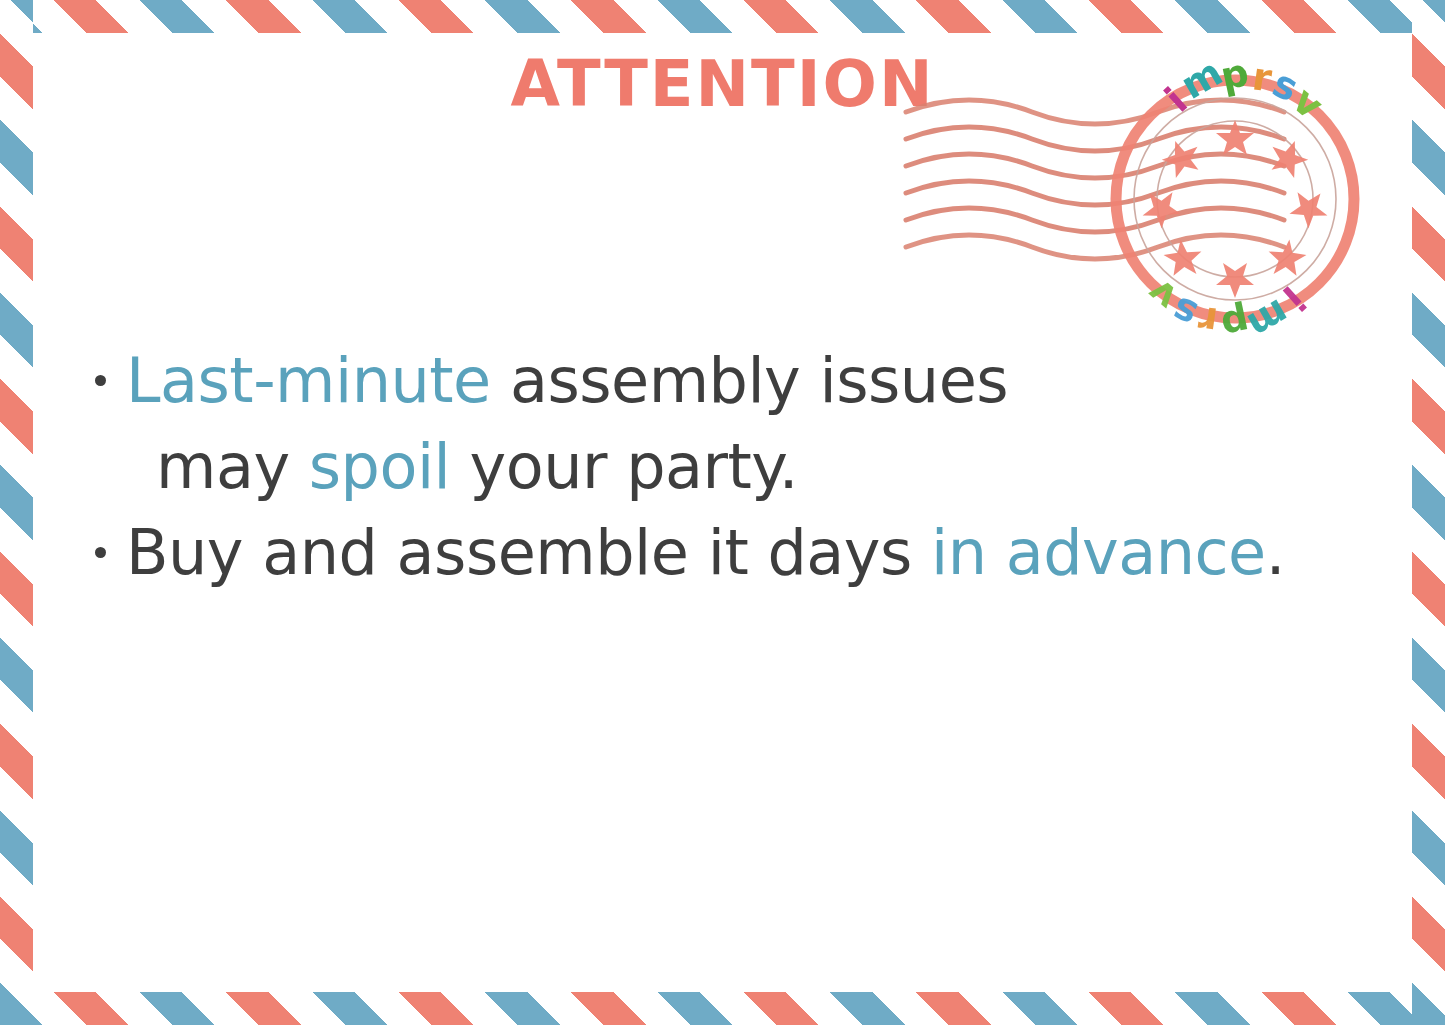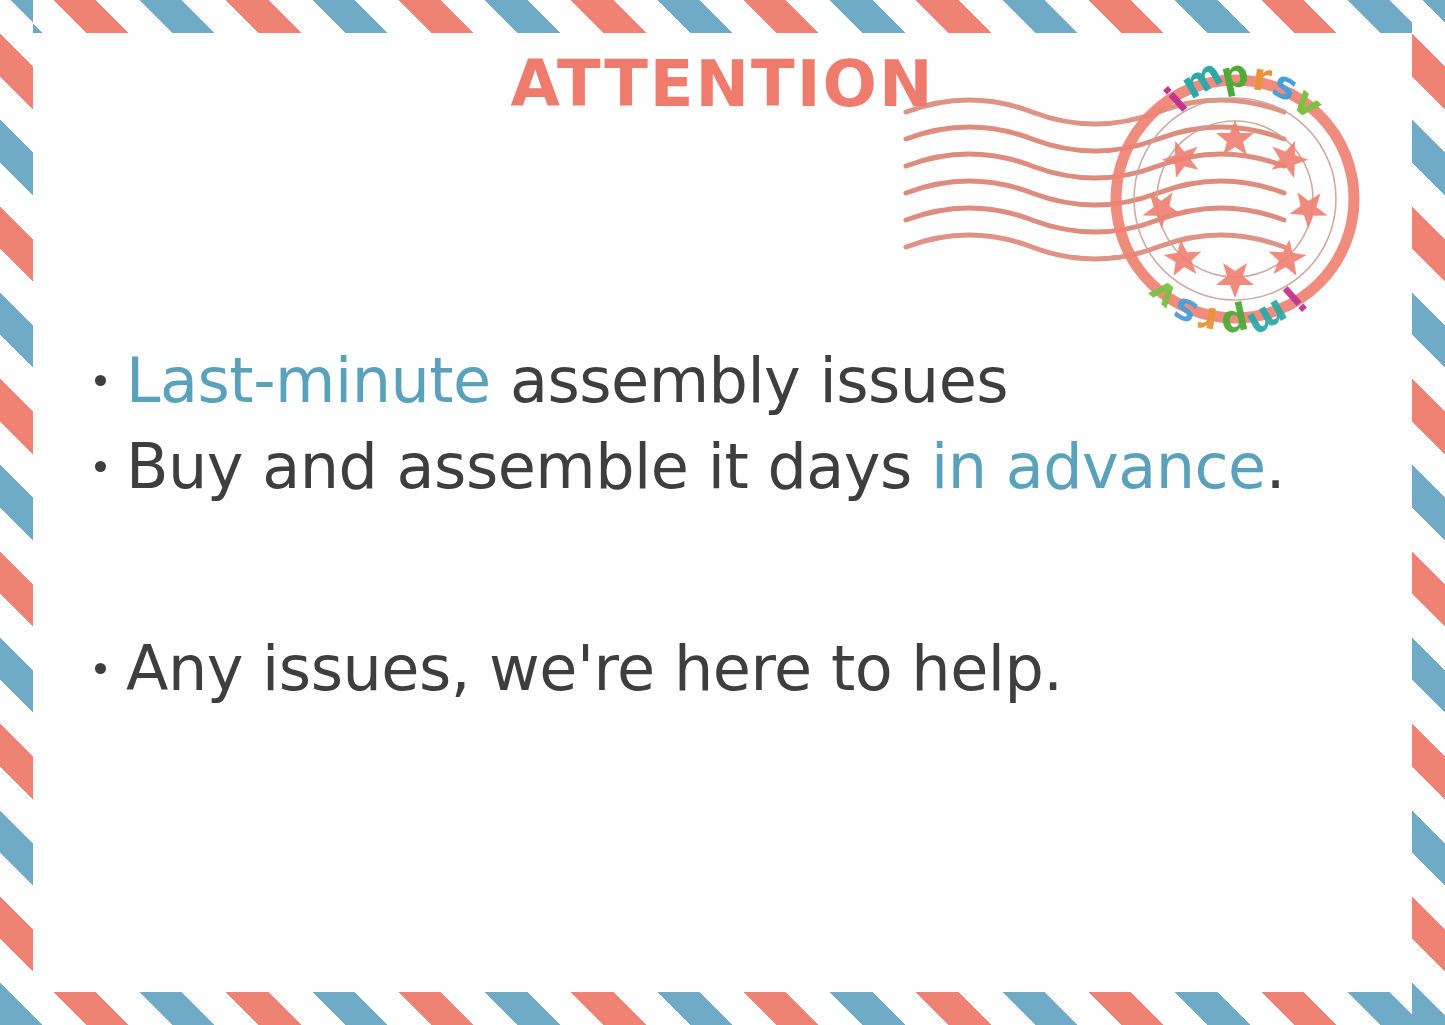--- a/index.html
+++ b/index.html
@@ -173,25 +173,23 @@
         <text x="372" y="41" fill="#4a9ed6" transform="rotate(24 372 41)">s</text>
         <text x="392" y="53" fill="#7cc142" transform="rotate(40 392 53)">v</text>
       </g>
     </svg>
   </div>
 
   <div class="bullets">
 
     <div class="bullet-item bullet-1">
       <span class="dot"></span><span class="hl">Last-minute </span><span>assembly issues</span>
+      <span class="indent-line"><span>may </span><span class="hl">spoil</span><span> your party.</span></span>
     </div>
 
     <div class="bullet-item bullet-2">
       <span class="dot"></span><span>Buy and assemble it days </span><span class="hl">in advance</span><span>.</span>
     </div>
 
-    <div class="bullet-item bullet-3">
-      <span class="dot"></span><span>Any issues, we're here to help.</span>
-    </div>
 
   </div>
 
 </div>
 
 </body></html>

